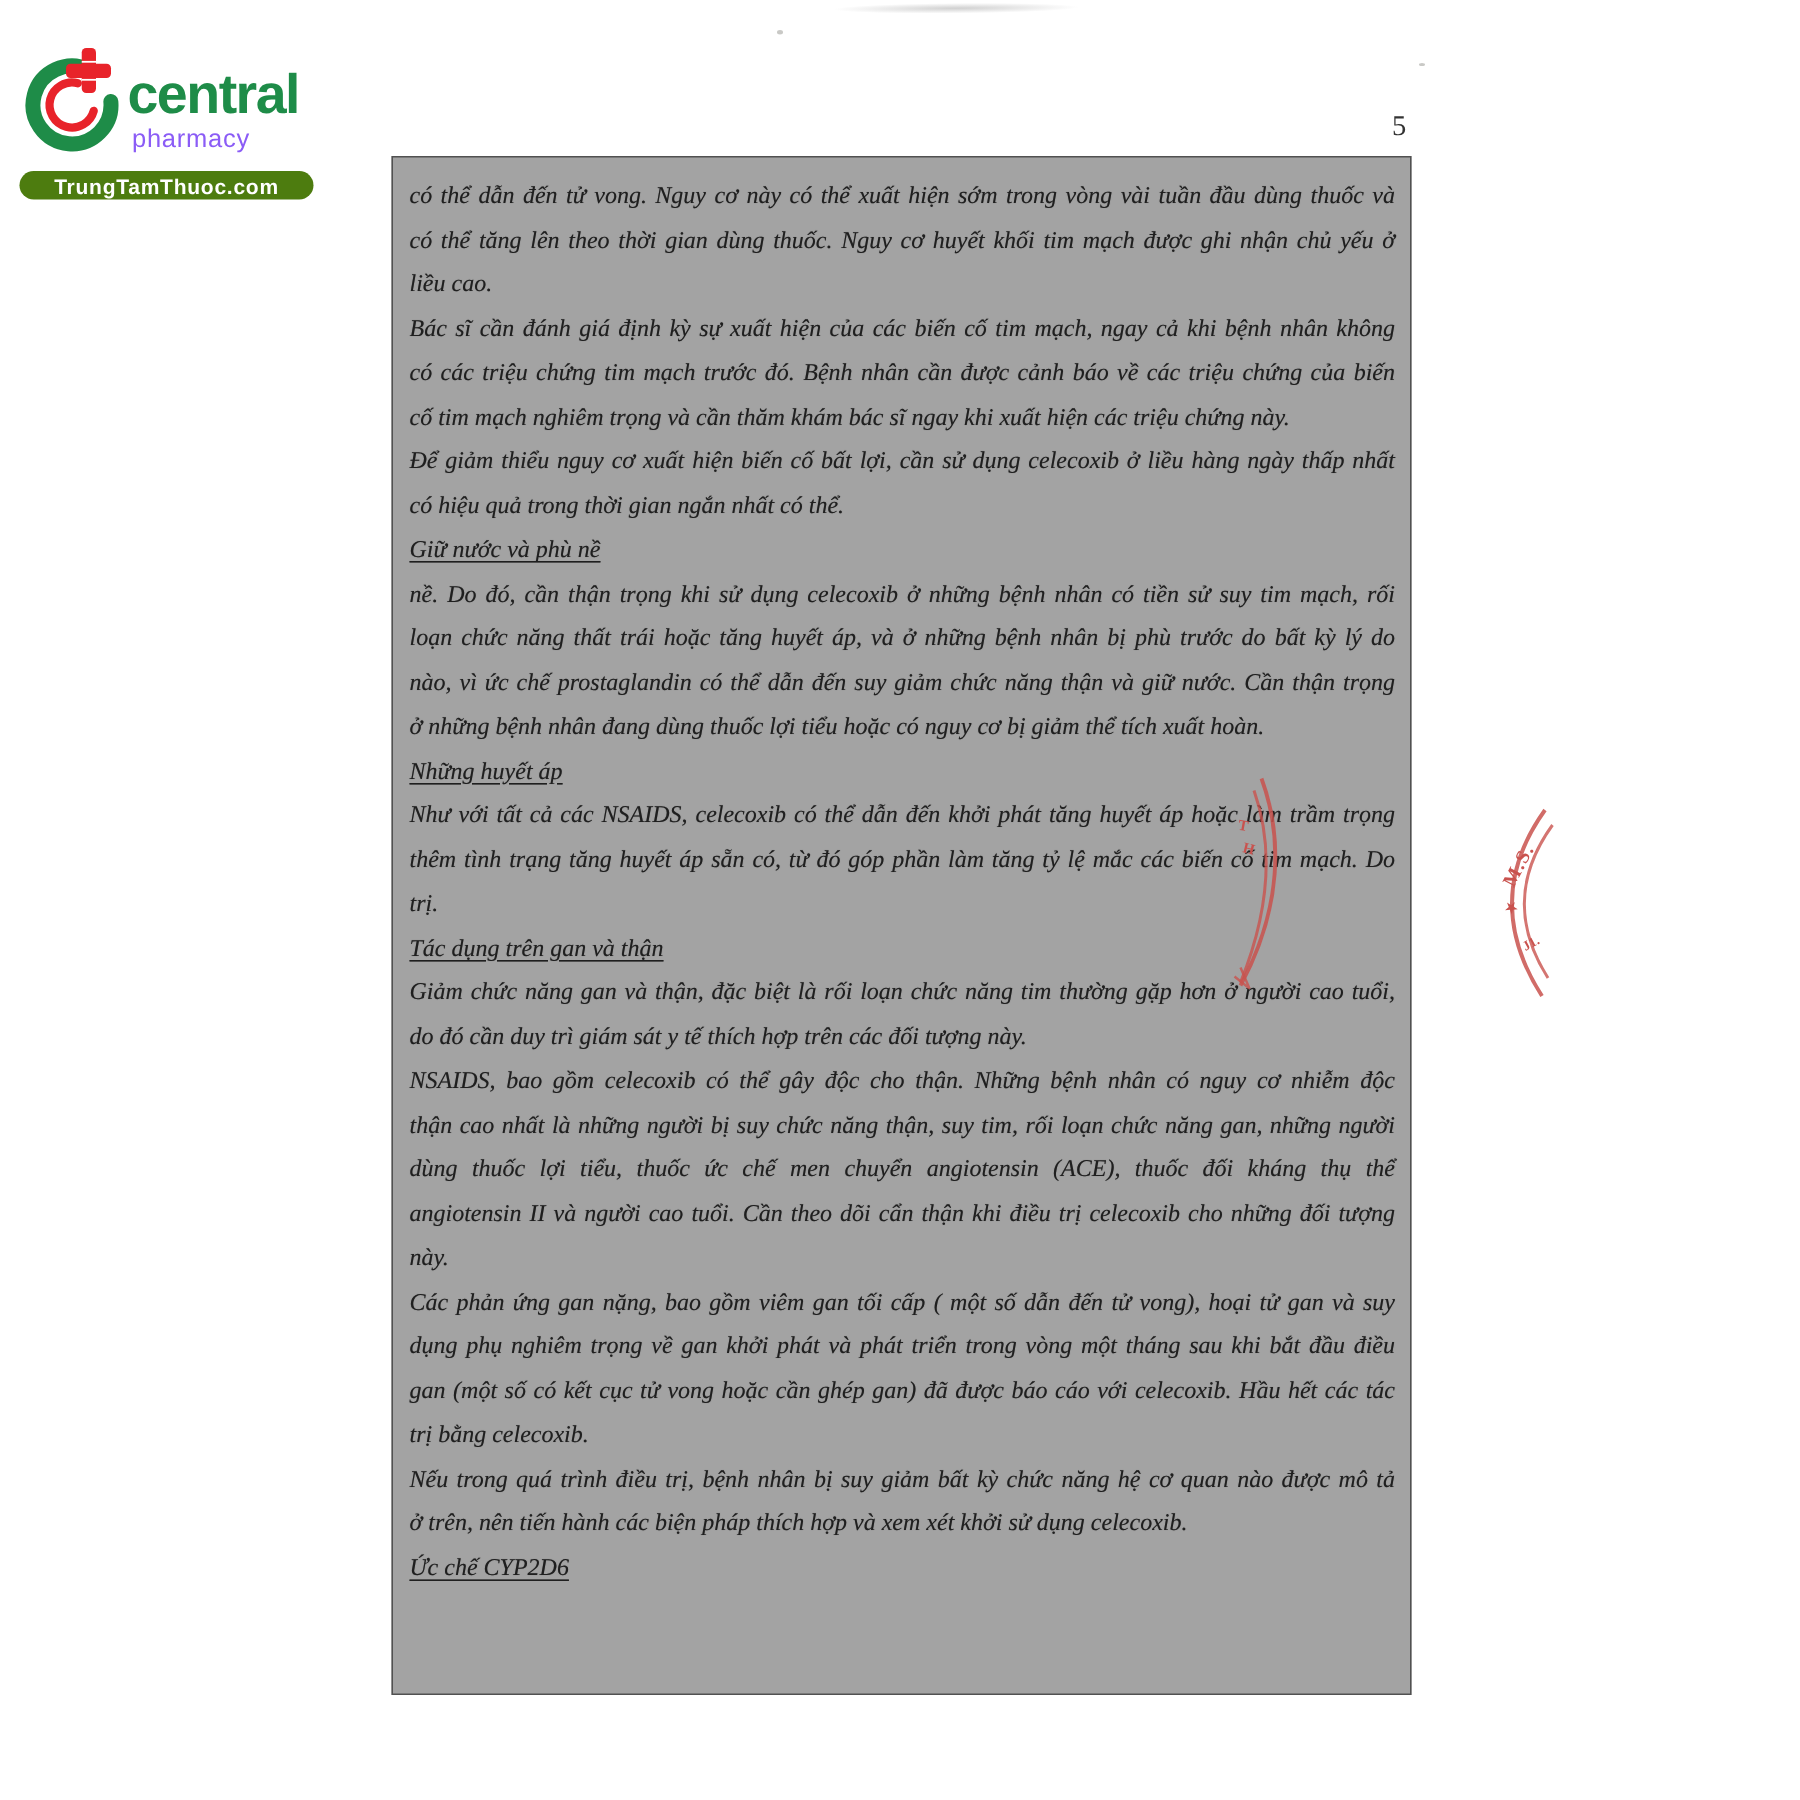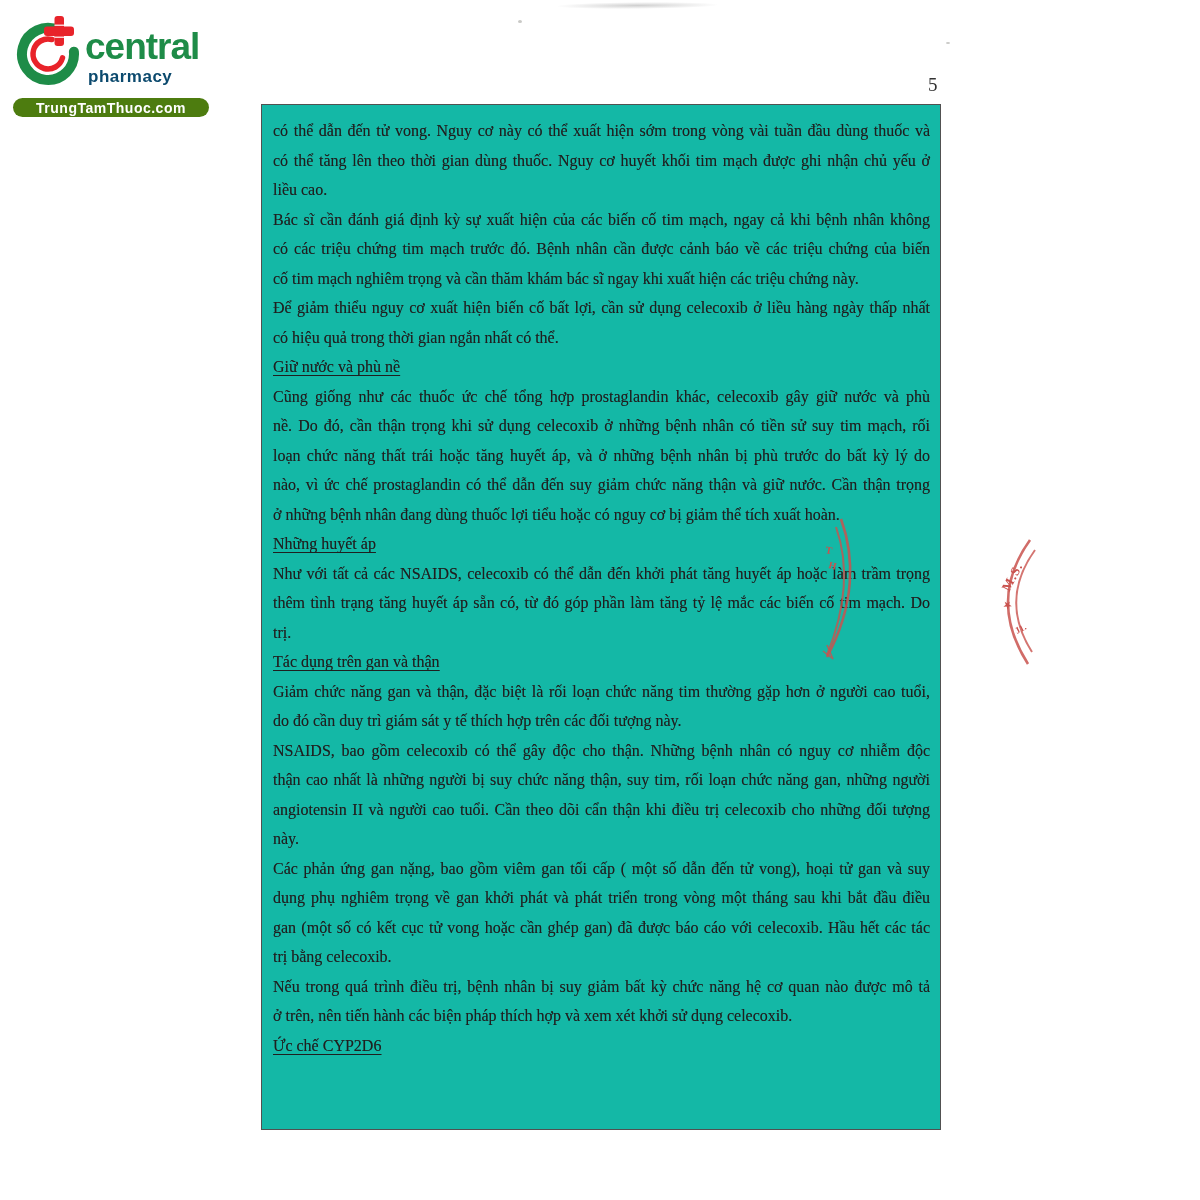--- a/index.html
+++ b/index.html
@@ -1,31 +1,31 @@
 <!DOCTYPE html>
 <html><head>
 <meta charset="utf-8">
 <style>
   html,body{margin:0;padding:0;}
   body{
     width:1200px;height:1200px;position:relative;background:#ffffff;
     font-family:"Liberation Serif", serif;color:#212121;overflow:hidden;
   }
   
-  .logo{position:absolute;left:16px;top:14px;width:230px;height:115px;}
+  .logo{position:absolute;left:16px;top:30px;width:230px;height:115px;}
   .logo-icon{position:absolute;left:0;top:2px;}
   .brand{
     position:absolute;left:69px;top:14px;
     font-family:"Liberation Sans", sans-serif;font-weight:bold;
     font-size:37px;color:#1e8c48;letter-spacing:-1px;line-height:1;
   }
   .brand-sub{
     position:absolute;left:72px;top:54px;
-    font-family:"Liberation Sans", sans-serif;font-weight:bold;
-    font-size:17px;color:#0c4a6e;letter-spacing:0.5px;line-height:1;
+    font-family:"Liberation Sans", sans-serif;font-weight:normal;
+    font-size:17px;color:#8b5cf6;letter-spacing:0.5px;line-height:1;
   }
   .banner-pill{
     position:absolute;left:-3px;top:84px;width:196px;height:19px;
     background:#4d7c0f;border-radius:10px;
     display:flex;align-items:center;justify-content:center;
   }
   .banner-pill span{
     font-family:"Liberation Sans", sans-serif;font-weight:bold;
     font-size:14px;color:#ffffff;letter-spacing:0.5px;
   }
@@ -35,21 +35,21 @@
   .smudge-top{
     position:absolute;left:555px;top:2px;width:165px;height:7px;
     background:radial-gradient(ellipse at center, rgba(120,120,120,0.35), rgba(255,255,255,0) 70%);
     transform:rotate(-0.5deg);border-radius:50%;
   }
   .speck{position:absolute;background:#c9c9c6;border-radius:50%;}
   
   .doc-frame{
     position:absolute;left:261px;top:104px;width:680px;height:1026px;
     border:1.6px solid #515151;box-sizing:border-box;
-    padding:11px 10px 0 11px;background:#14b8a6;
+    padding:11px 10px 0 11px;background:#a3a3a3;font-style:italic;
   }
   .line{
     font-size:16px;line-height:29.5px;height:29.5px;white-space:normal;
     text-align:justify;text-align-last:justify;color:#1f1f1f;
     text-shadow:0 0 0.5px rgba(40,40,40,0.55);
   }
   .line.last{text-align:center;text-align-last:left;}
   .line.heading{
     text-align:left;text-align-last:left;
     text-decoration:underline;text-underline-offset:3px;
@@ -93,34 +93,34 @@
   <div id="doc-text">
       <div class="line">có thể dẫn đến tử vong. Nguy cơ này có thể xuất hiện sớm trong vòng vài tuần đầu dùng thuốc và</div>
       <div class="line">có thể tăng lên theo thời gian dùng thuốc. Nguy cơ huyết khối tim mạch được ghi nhận chủ yếu ở</div>
       <div class="line last">liều cao.</div>
       <div class="line">Bác sĩ cần đánh giá định kỳ sự xuất hiện của các biến cố tim mạch, ngay cả khi bệnh nhân không</div>
       <div class="line">có các triệu chứng tim mạch trước đó. Bệnh nhân cần được cảnh báo về các triệu chứng của biến</div>
       <div class="line last">cố tim mạch nghiêm trọng và cần thăm khám bác sĩ ngay khi xuất hiện các triệu chứng này.</div>
       <div class="line">Để giảm thiểu nguy cơ xuất hiện biến cố bất lợi, cần sử dụng celecoxib ở liều hàng ngày thấp nhất</div>
       <div class="line last">có hiệu quả trong thời gian ngắn nhất có thể.</div>
       <div class="line heading">Giữ nước và phù nề</div>
-      <div class="line">Cũng giống như các thuốc ức chế tổng hợp prostaglandin khác, celecoxib gây giữ nước và phù</div>
       <div class="line">nề. Do đó, cần thận trọng khi sử dụng celecoxib ở những bệnh nhân có tiền sử suy tim mạch, rối</div>
       <div class="line">loạn chức năng thất trái hoặc tăng huyết áp, và ở những bệnh nhân bị phù trước do bất kỳ lý do</div>
       <div class="line">nào, vì ức chế prostaglandin có thể dẫn đến suy giảm chức năng thận và giữ nước. Cần thận trọng</div>
       <div class="line last">ở những bệnh nhân đang dùng thuốc lợi tiểu hoặc có nguy cơ bị giảm thể tích xuất hoàn.</div>
       <div class="line heading">Những huyết áp</div>
       <div class="line">Như với tất cả các NSAIDS, celecoxib có thể dẫn đến khởi phát tăng huyết áp hoặc làm trầm trọng</div>
       <div class="line">thêm tình trạng tăng huyết áp sẵn có, từ đó góp phần làm tăng tỷ lệ mắc các biến cố tim mạch. Do</div>
       <div class="line last">trị.</div>
       <div class="line heading">Tác dụng trên gan và thận</div>
       <div class="line">Giảm chức năng gan và thận, đặc biệt là rối loạn chức năng tim thường gặp hơn ở người cao tuổi,</div>
       <div class="line last">do đó cần duy trì giám sát y tế thích hợp trên các đối tượng này.</div>
       <div class="line">NSAIDS, bao gồm celecoxib có thể gây độc cho thận. Những bệnh nhân có nguy cơ nhiễm độc</div>
       <div class="line">thận cao nhất là những người bị suy chức năng thận, suy tim, rối loạn chức năng gan, những người</div>
+      <div class="line">dùng thuốc lợi tiểu, thuốc ức chế men chuyển angiotensin (ACE), thuốc đối kháng thụ thể</div>
       <div class="line">angiotensin II và người cao tuổi. Cần theo dõi cẩn thận khi điều trị celecoxib cho những đối tượng</div>
       <div class="line last">này.</div>
       <div class="line">Các phản ứng gan nặng, bao gồm viêm gan tối cấp ( một số dẫn đến tử vong), hoại tử gan và suy</div>
       <div class="line">dụng phụ nghiêm trọng về gan khởi phát và phát triển trong vòng một tháng sau khi bắt đầu điều</div>
       <div class="line">gan (một số có kết cục tử vong hoặc cần ghép gan) đã được báo cáo với celecoxib. Hầu hết các tác</div>
       <div class="line last">trị bằng celecoxib.</div>
       <div class="line">Nếu trong quá trình điều trị, bệnh nhân bị suy giảm bất kỳ chức năng hệ cơ quan nào được mô tả</div>
       <div class="line last">ở trên, nên tiến hành các biện pháp thích hợp và xem xét khởi sử dụng celecoxib.</div>
       <div class="line heading">Ức chế CYP2D6</div>
     </div>

